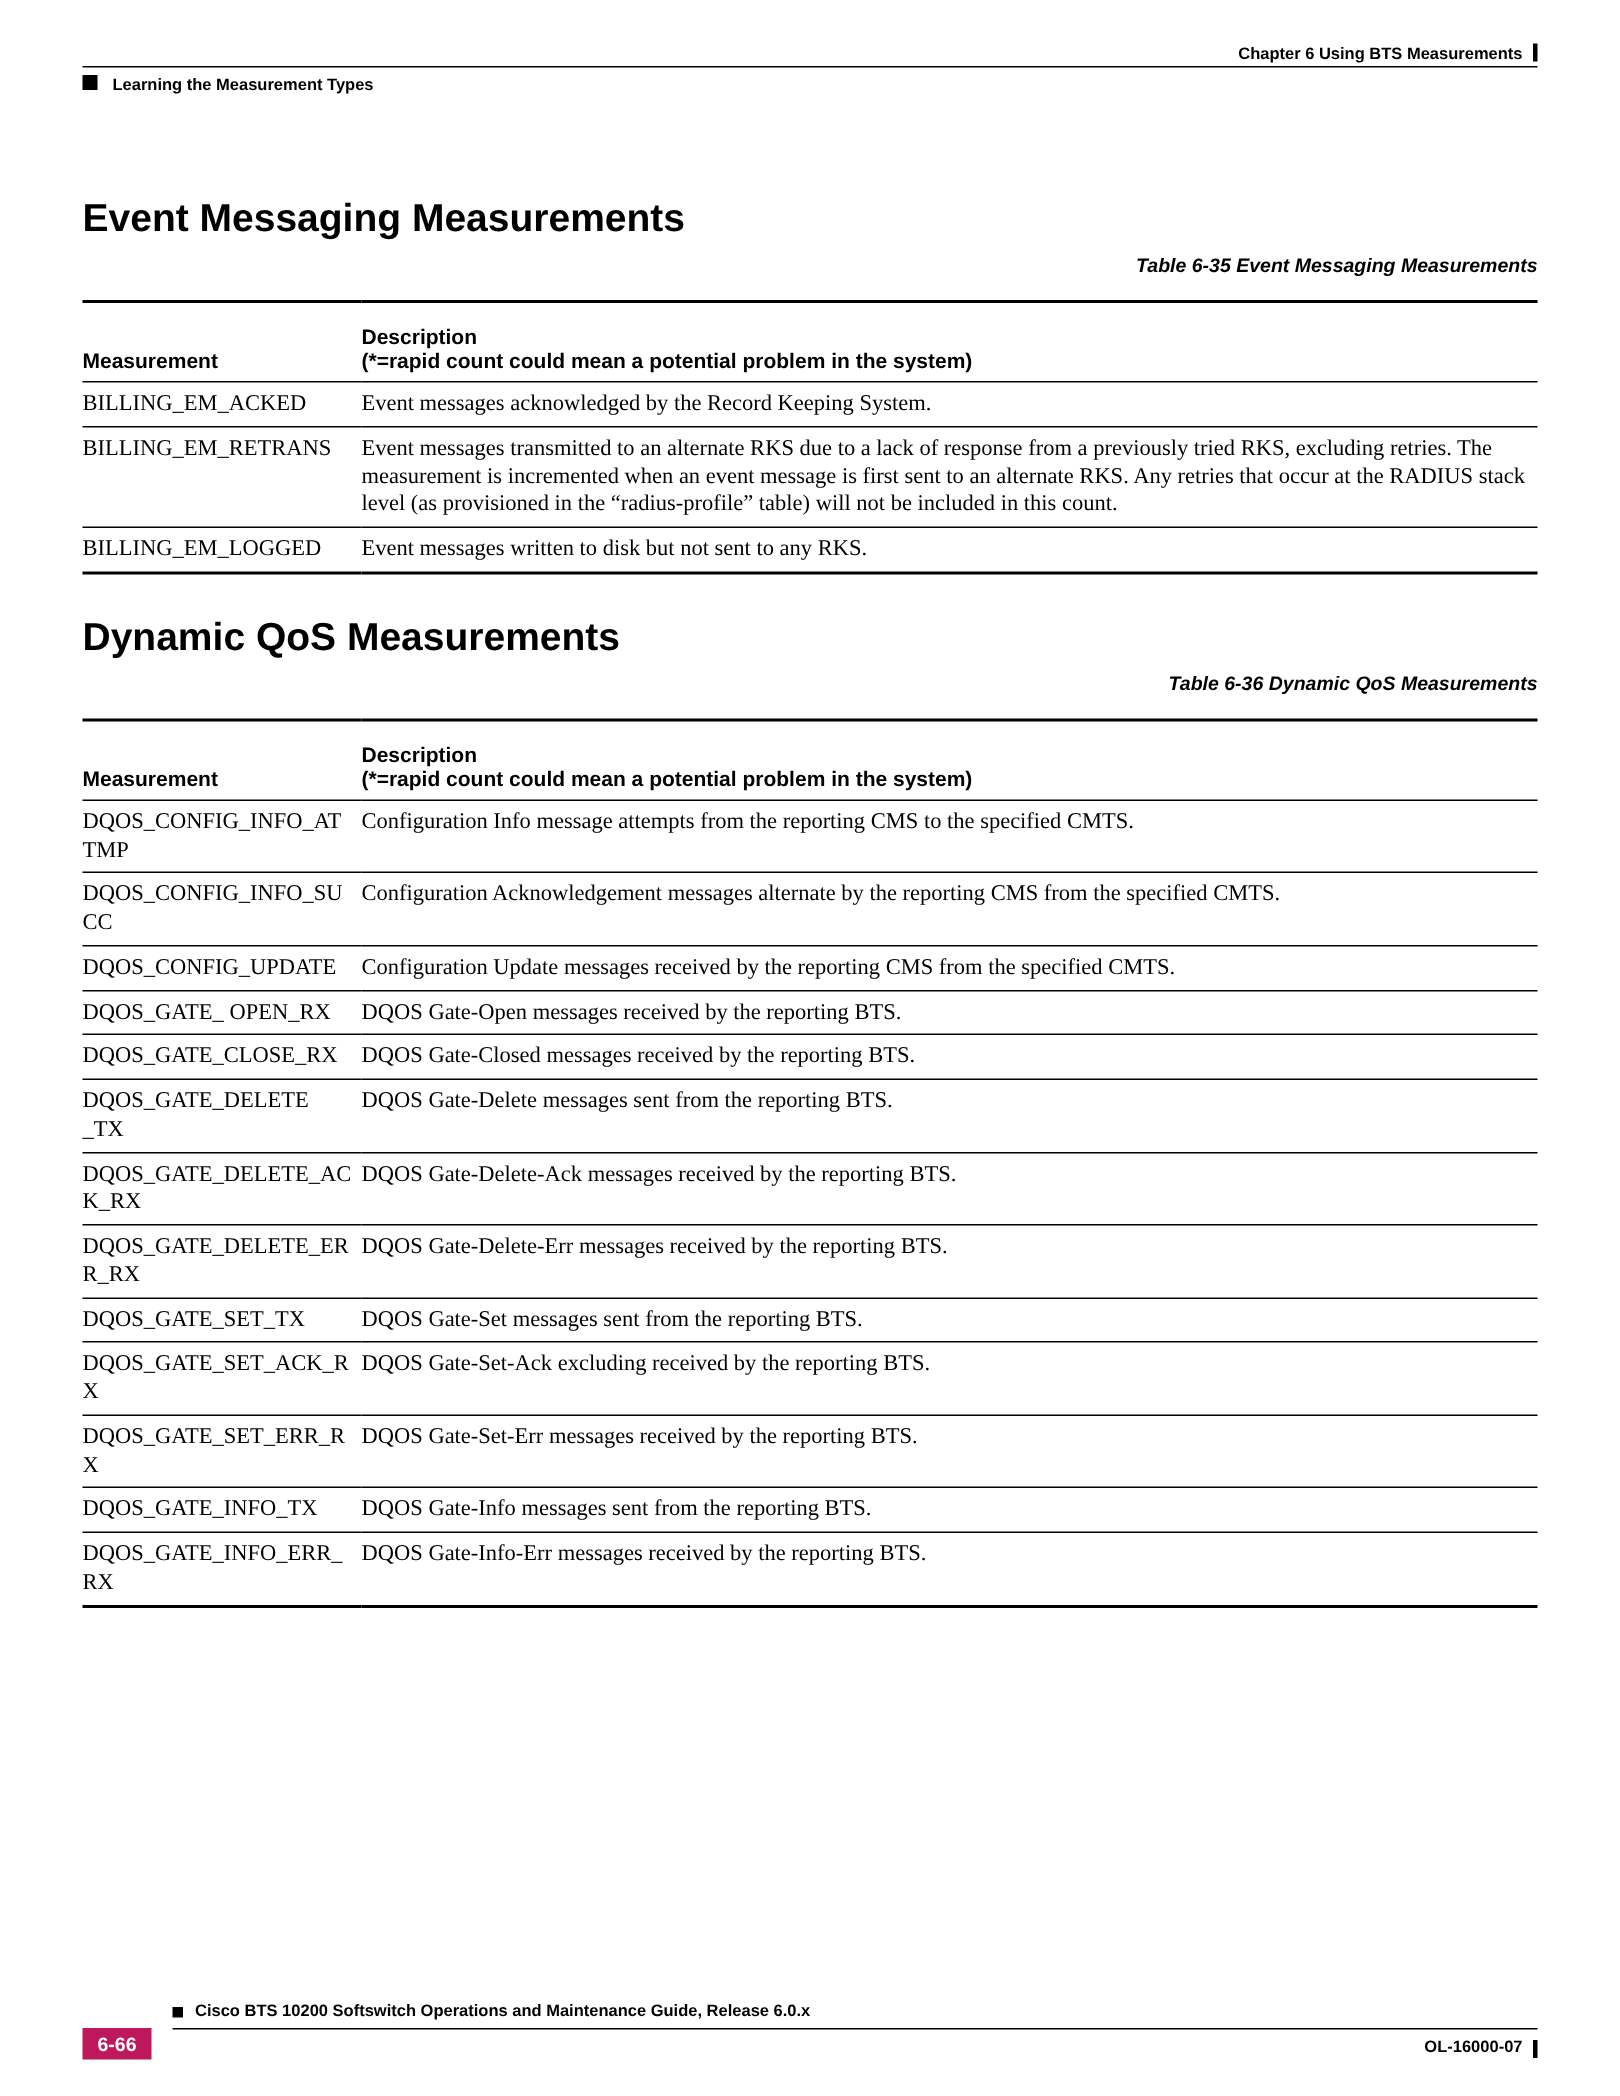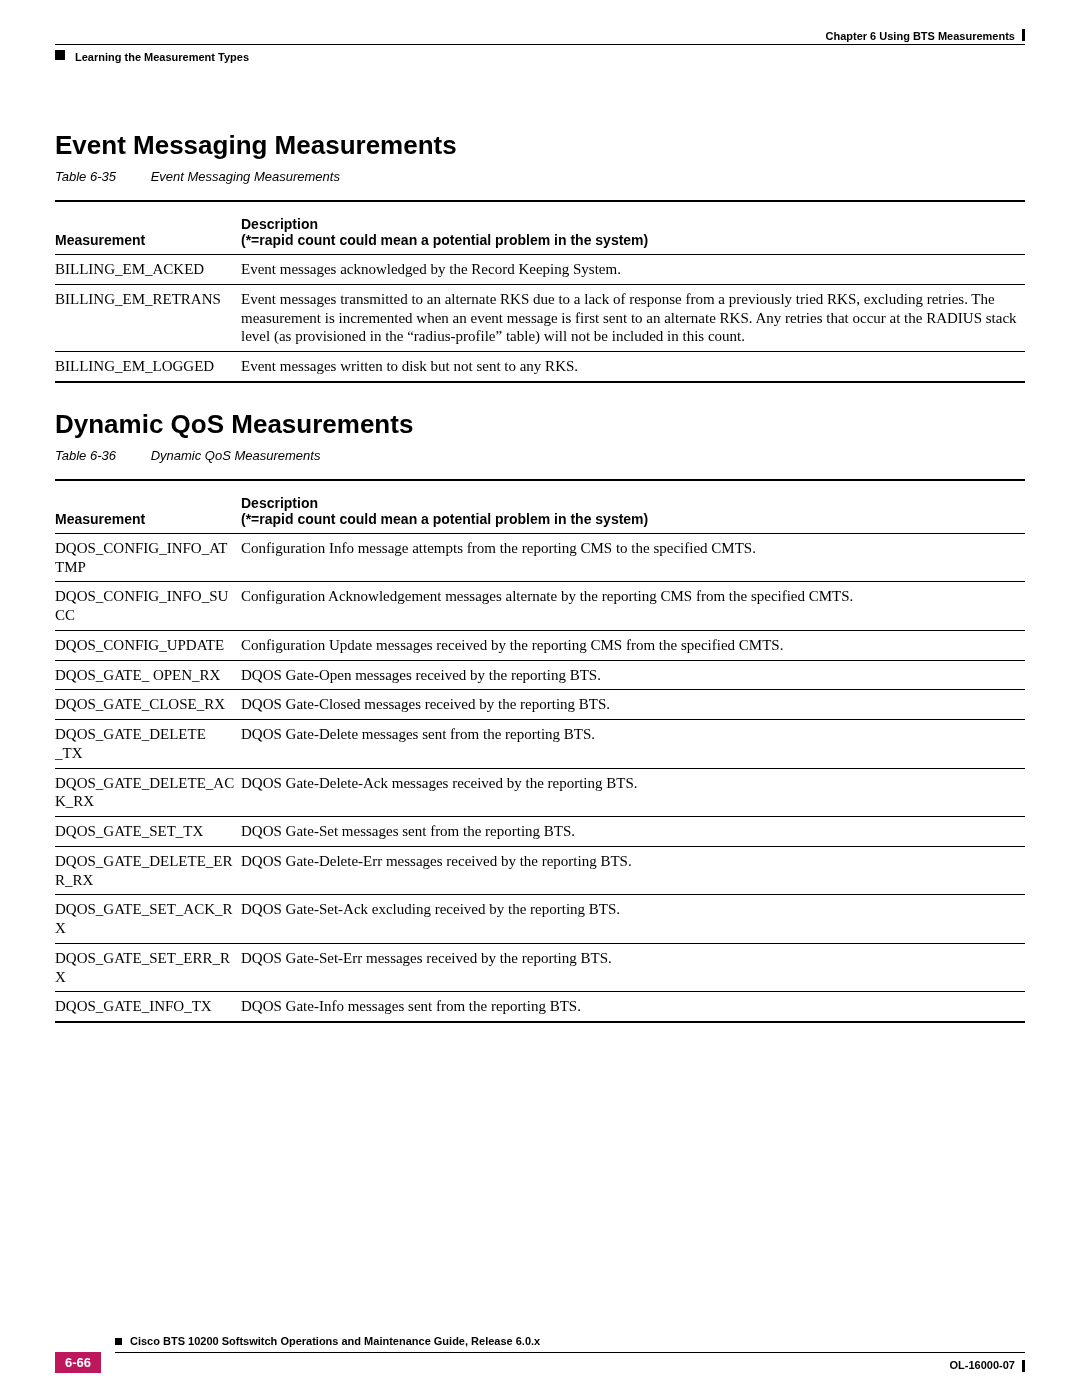--- a/index.html
+++ b/index.html
@@ -69,24 +69,25 @@
     right: 55px;
   }
   h2.section-heading {
     font-family: Arial, Helvetica, sans-serif;
     font-weight: bold;
     font-size: 26px;
     margin: 20px 0 6px 0;
   }
   .table-caption {
     font-family: Arial, Helvetica, sans-serif;
-    font-weight: normal;
+    font-weight: bold;
     font-style: italic;
     font-size: 13px;
     margin: 8px 0 16px 0;
+    text-align: right;
   }
   .table-caption .tnum {
     display: inline-block;
     min-width: 92px;
   }
   table.meas {
     width: 100%;
     border-collapse: collapse;
     margin-bottom: 26px;
   }
@@ -250,38 +251,42 @@
           </tr>
           <tr>
             <td class="m">DQOS_GATE_DELETE _TX</td>
             <td>DQOS Gate-Delete messages sent from the reporting BTS.</td>
           </tr>
           <tr>
             <td class="m">DQOS_GATE_DELETE_ACK_RX</td>
             <td>DQOS Gate-Delete-Ack messages received by the reporting BTS.</td>
           </tr>
           <tr>
+            <td class="m">DQOS_GATE_DELETE_ERR_RX</td>
+            <td>DQOS Gate-Delete-Err messages received by the reporting BTS.</td>
+          </tr>
+          <tr>
             <td class="m">DQOS_GATE_SET_TX</td>
             <td>DQOS Gate-Set messages sent from the reporting BTS.</td>
           </tr>
           <tr>
-            <td class="m">DQOS_GATE_DELETE_ERR_RX</td>
-            <td>DQOS Gate-Delete-Err messages received by the reporting BTS.</td>
-          </tr>
-          <tr>
             <td class="m">DQOS_GATE_SET_ACK_RX</td>
             <td>DQOS Gate-Set-Ack excluding received by the reporting BTS.</td>
           </tr>
           <tr>
             <td class="m">DQOS_GATE_SET_ERR_RX</td>
             <td>DQOS Gate-Set-Err messages received by the reporting BTS.</td>
           </tr>
           <tr>
             <td class="m">DQOS_GATE_INFO_TX</td>
             <td>DQOS Gate-Info messages sent from the reporting BTS.</td>
+          </tr>
+          <tr>
+            <td class="m">DQOS_GATE_INFO_ERR_RX</td>
+            <td>DQOS Gate-Info-Err messages received by the reporting BTS.</td>
           </tr>
         </tbody>
     </table>
 
   </div>
 
   <div class="footer">
     <div class="sq"></div>
     <div class="title">Cisco BTS 10200 Softswitch Operations and Maintenance Guide, Release 6.0.x</div>
     <div class="rule"></div>

